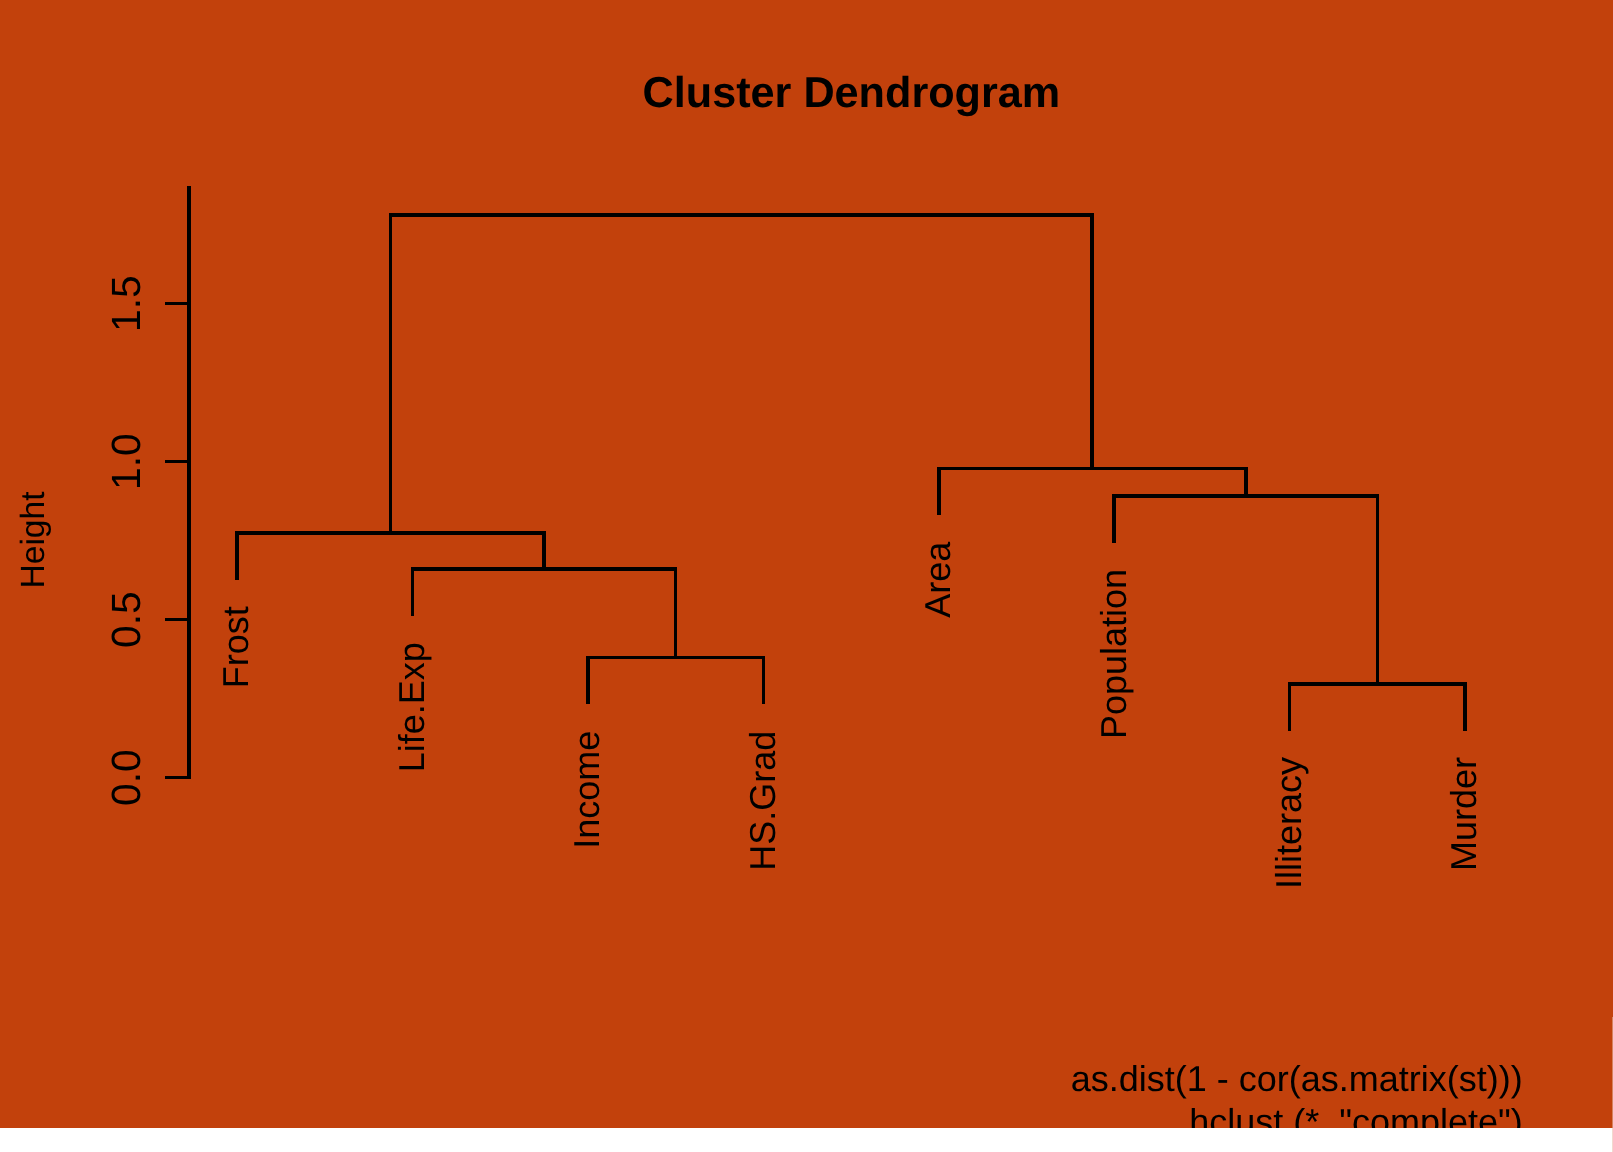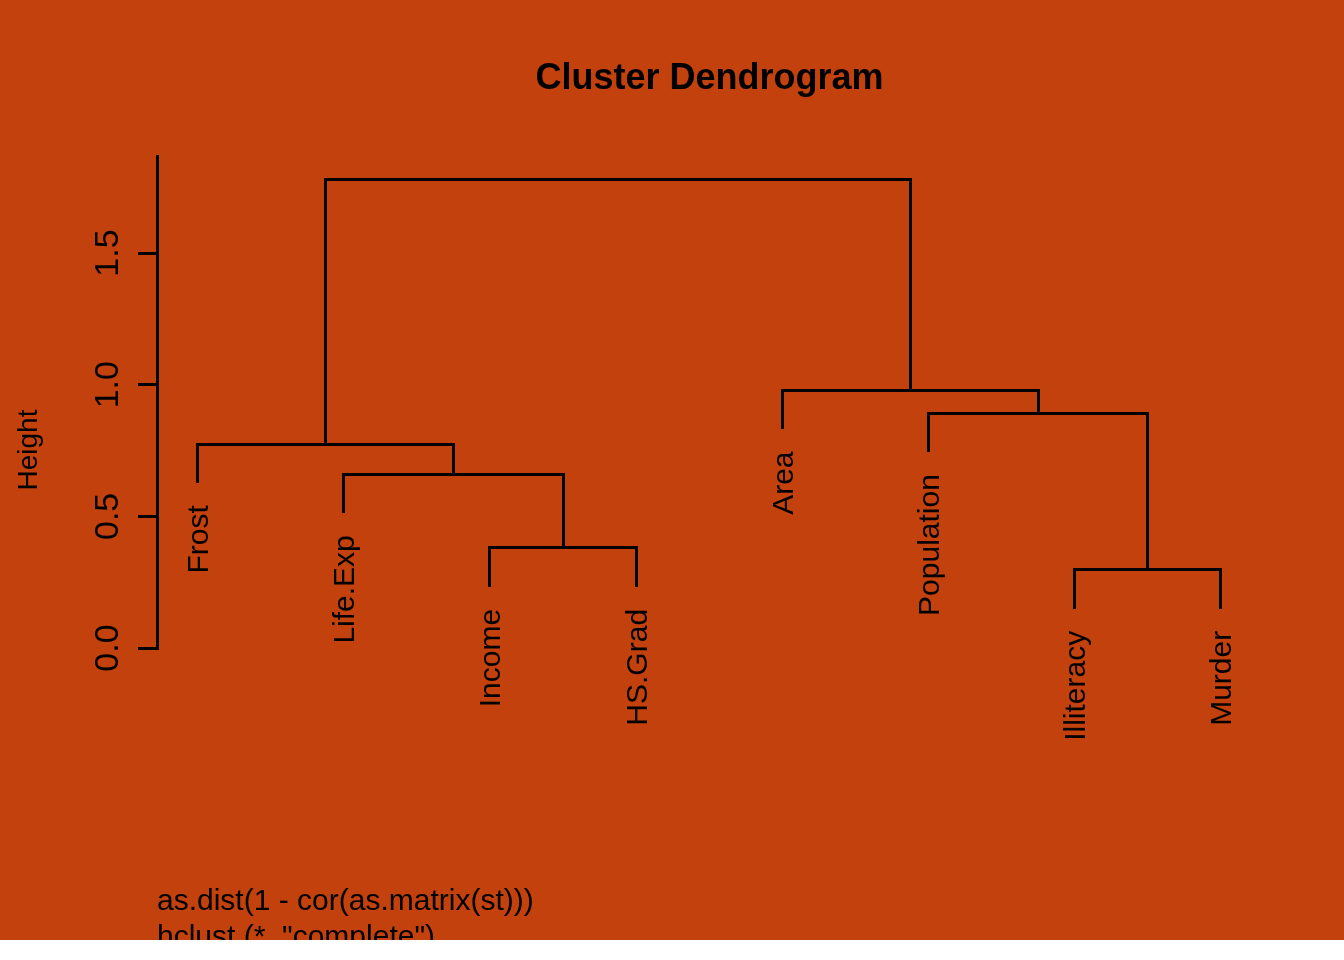--- a/index.html
+++ b/index.html
@@ -35,21 +35,21 @@
   .y-label {
     left: 28px;
     top: 450px;
     font-size: 28px;
   }
   .caption {
     position: absolute;
     left: 157px;
     top: 882px;
     width: 1112px;
-    text-align: left;
+    text-align: right;
     font-size: 30px;
     line-height: 36px;
   }
   #dendro-svg {
     position: absolute;
     left: 0;
     top: 0;
   }
   #dendro-svg text {
     font-family: "Liberation Sans", sans-serif;

